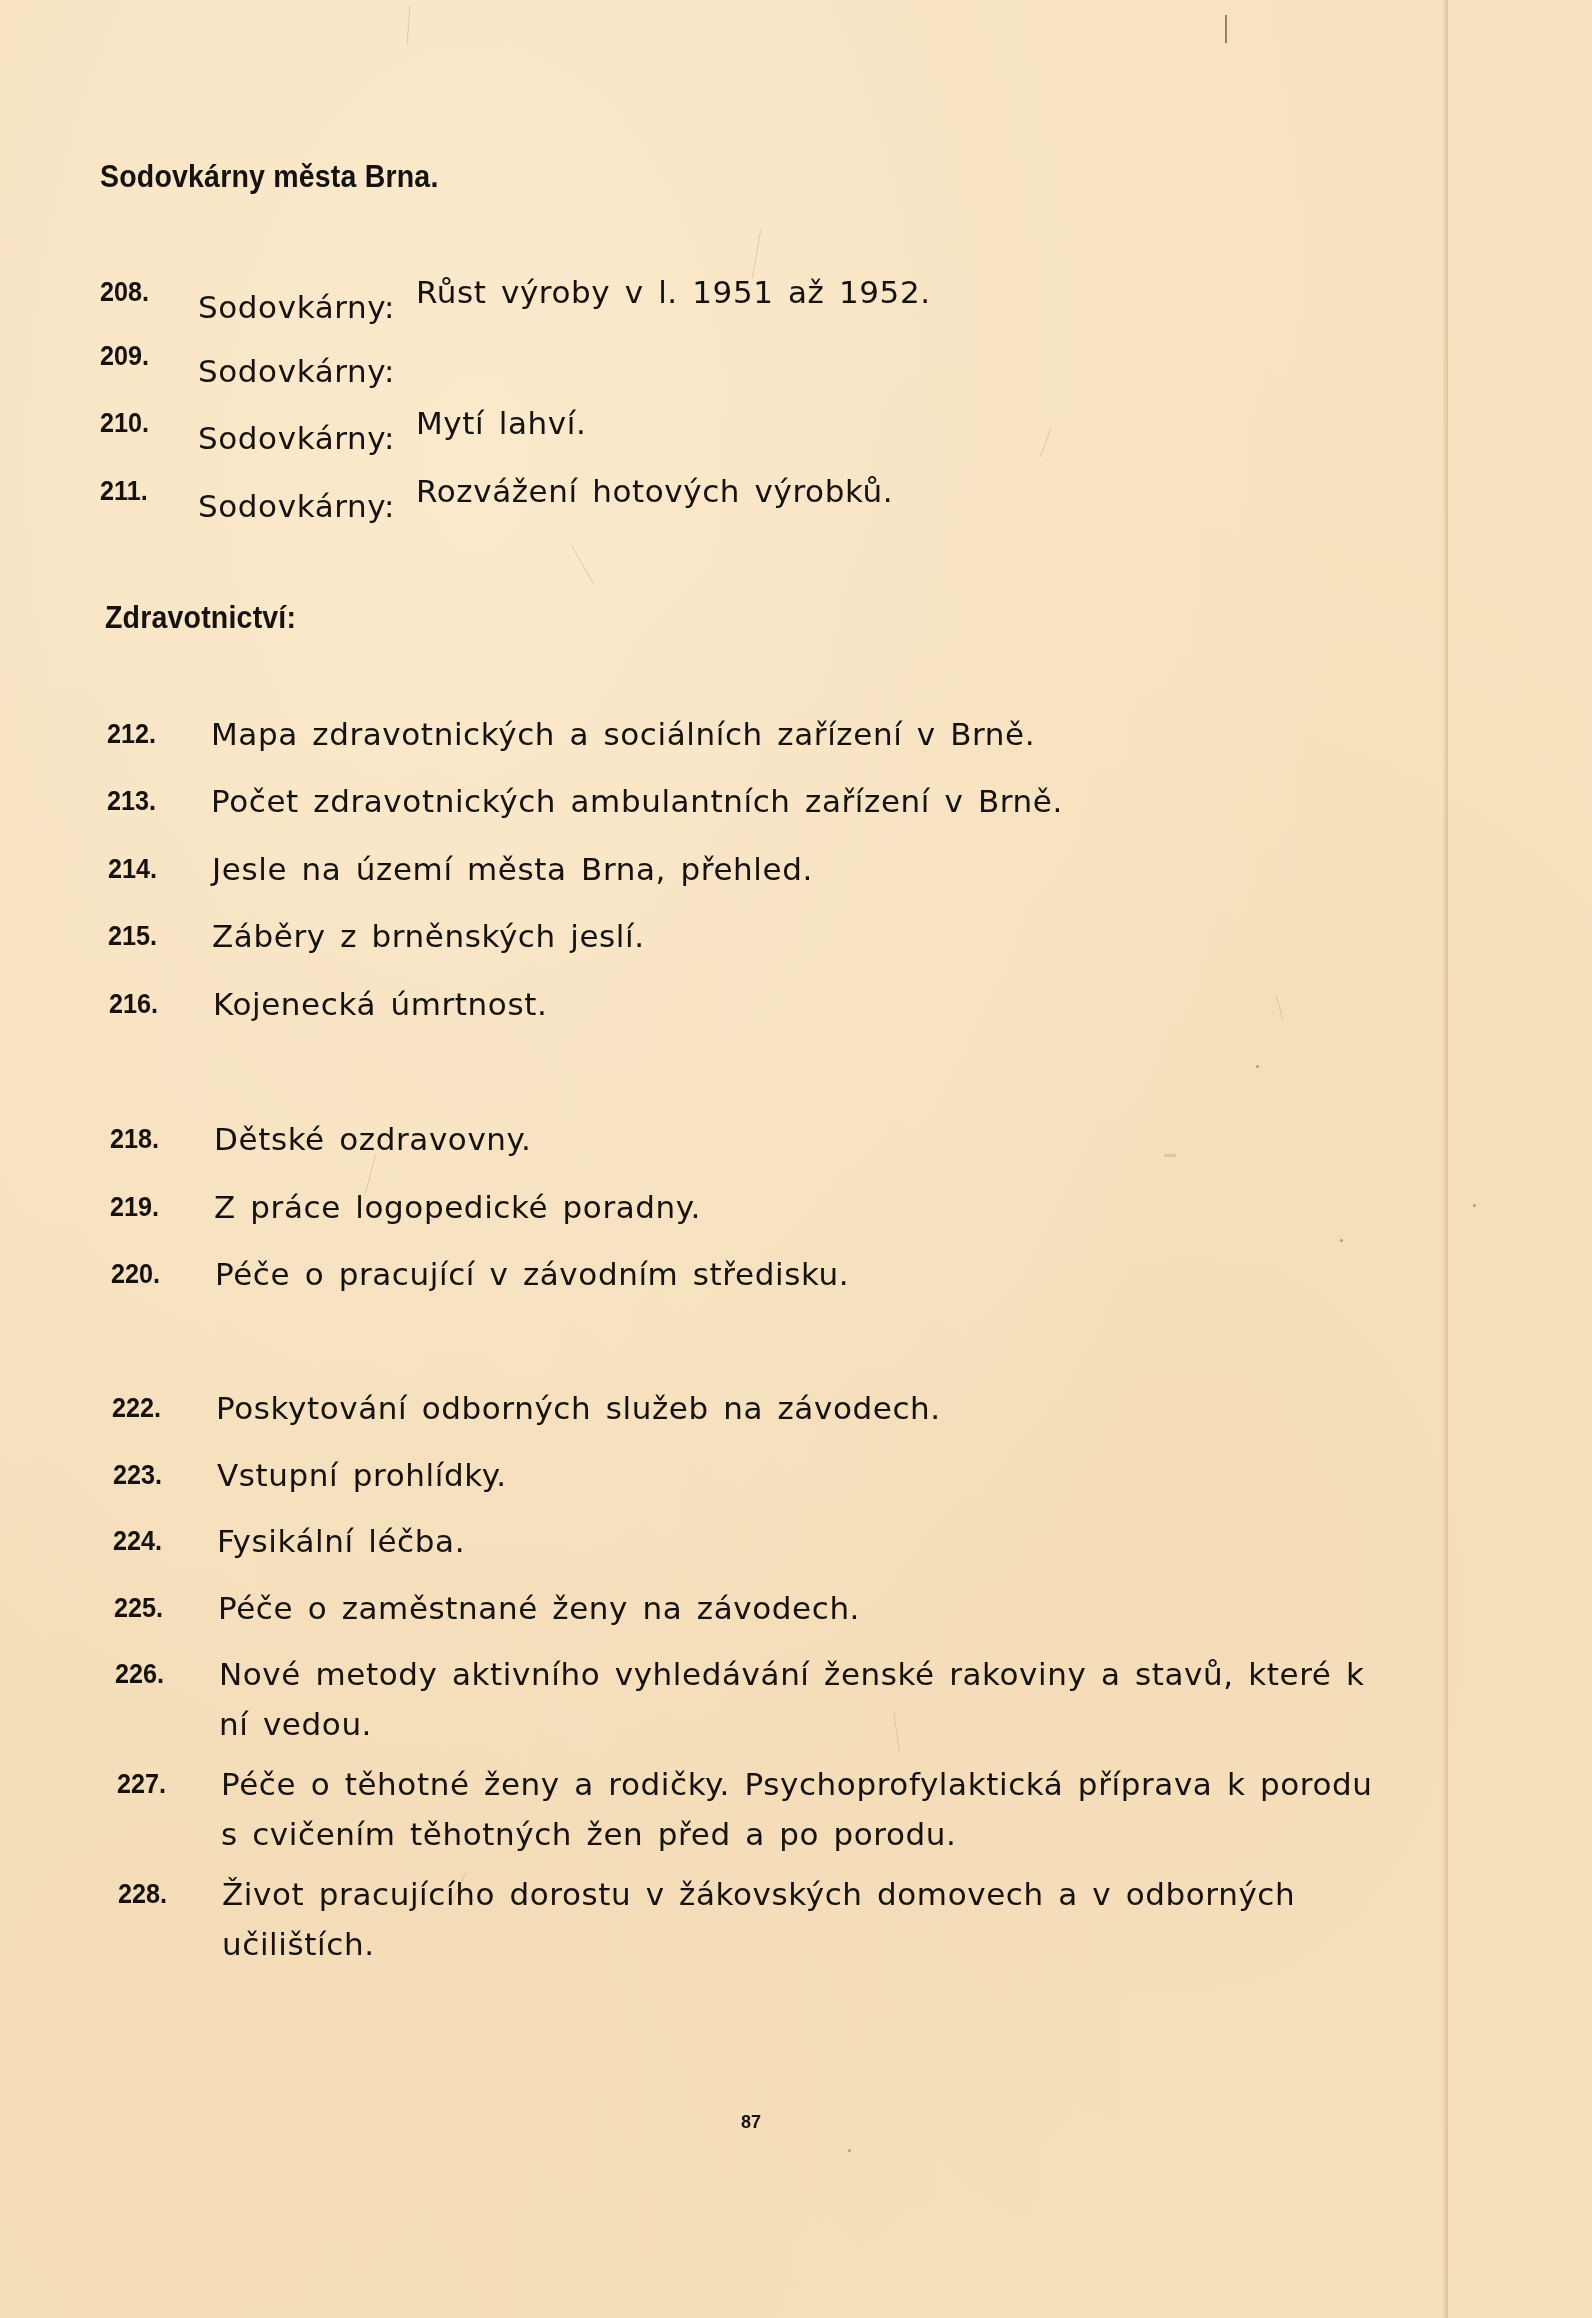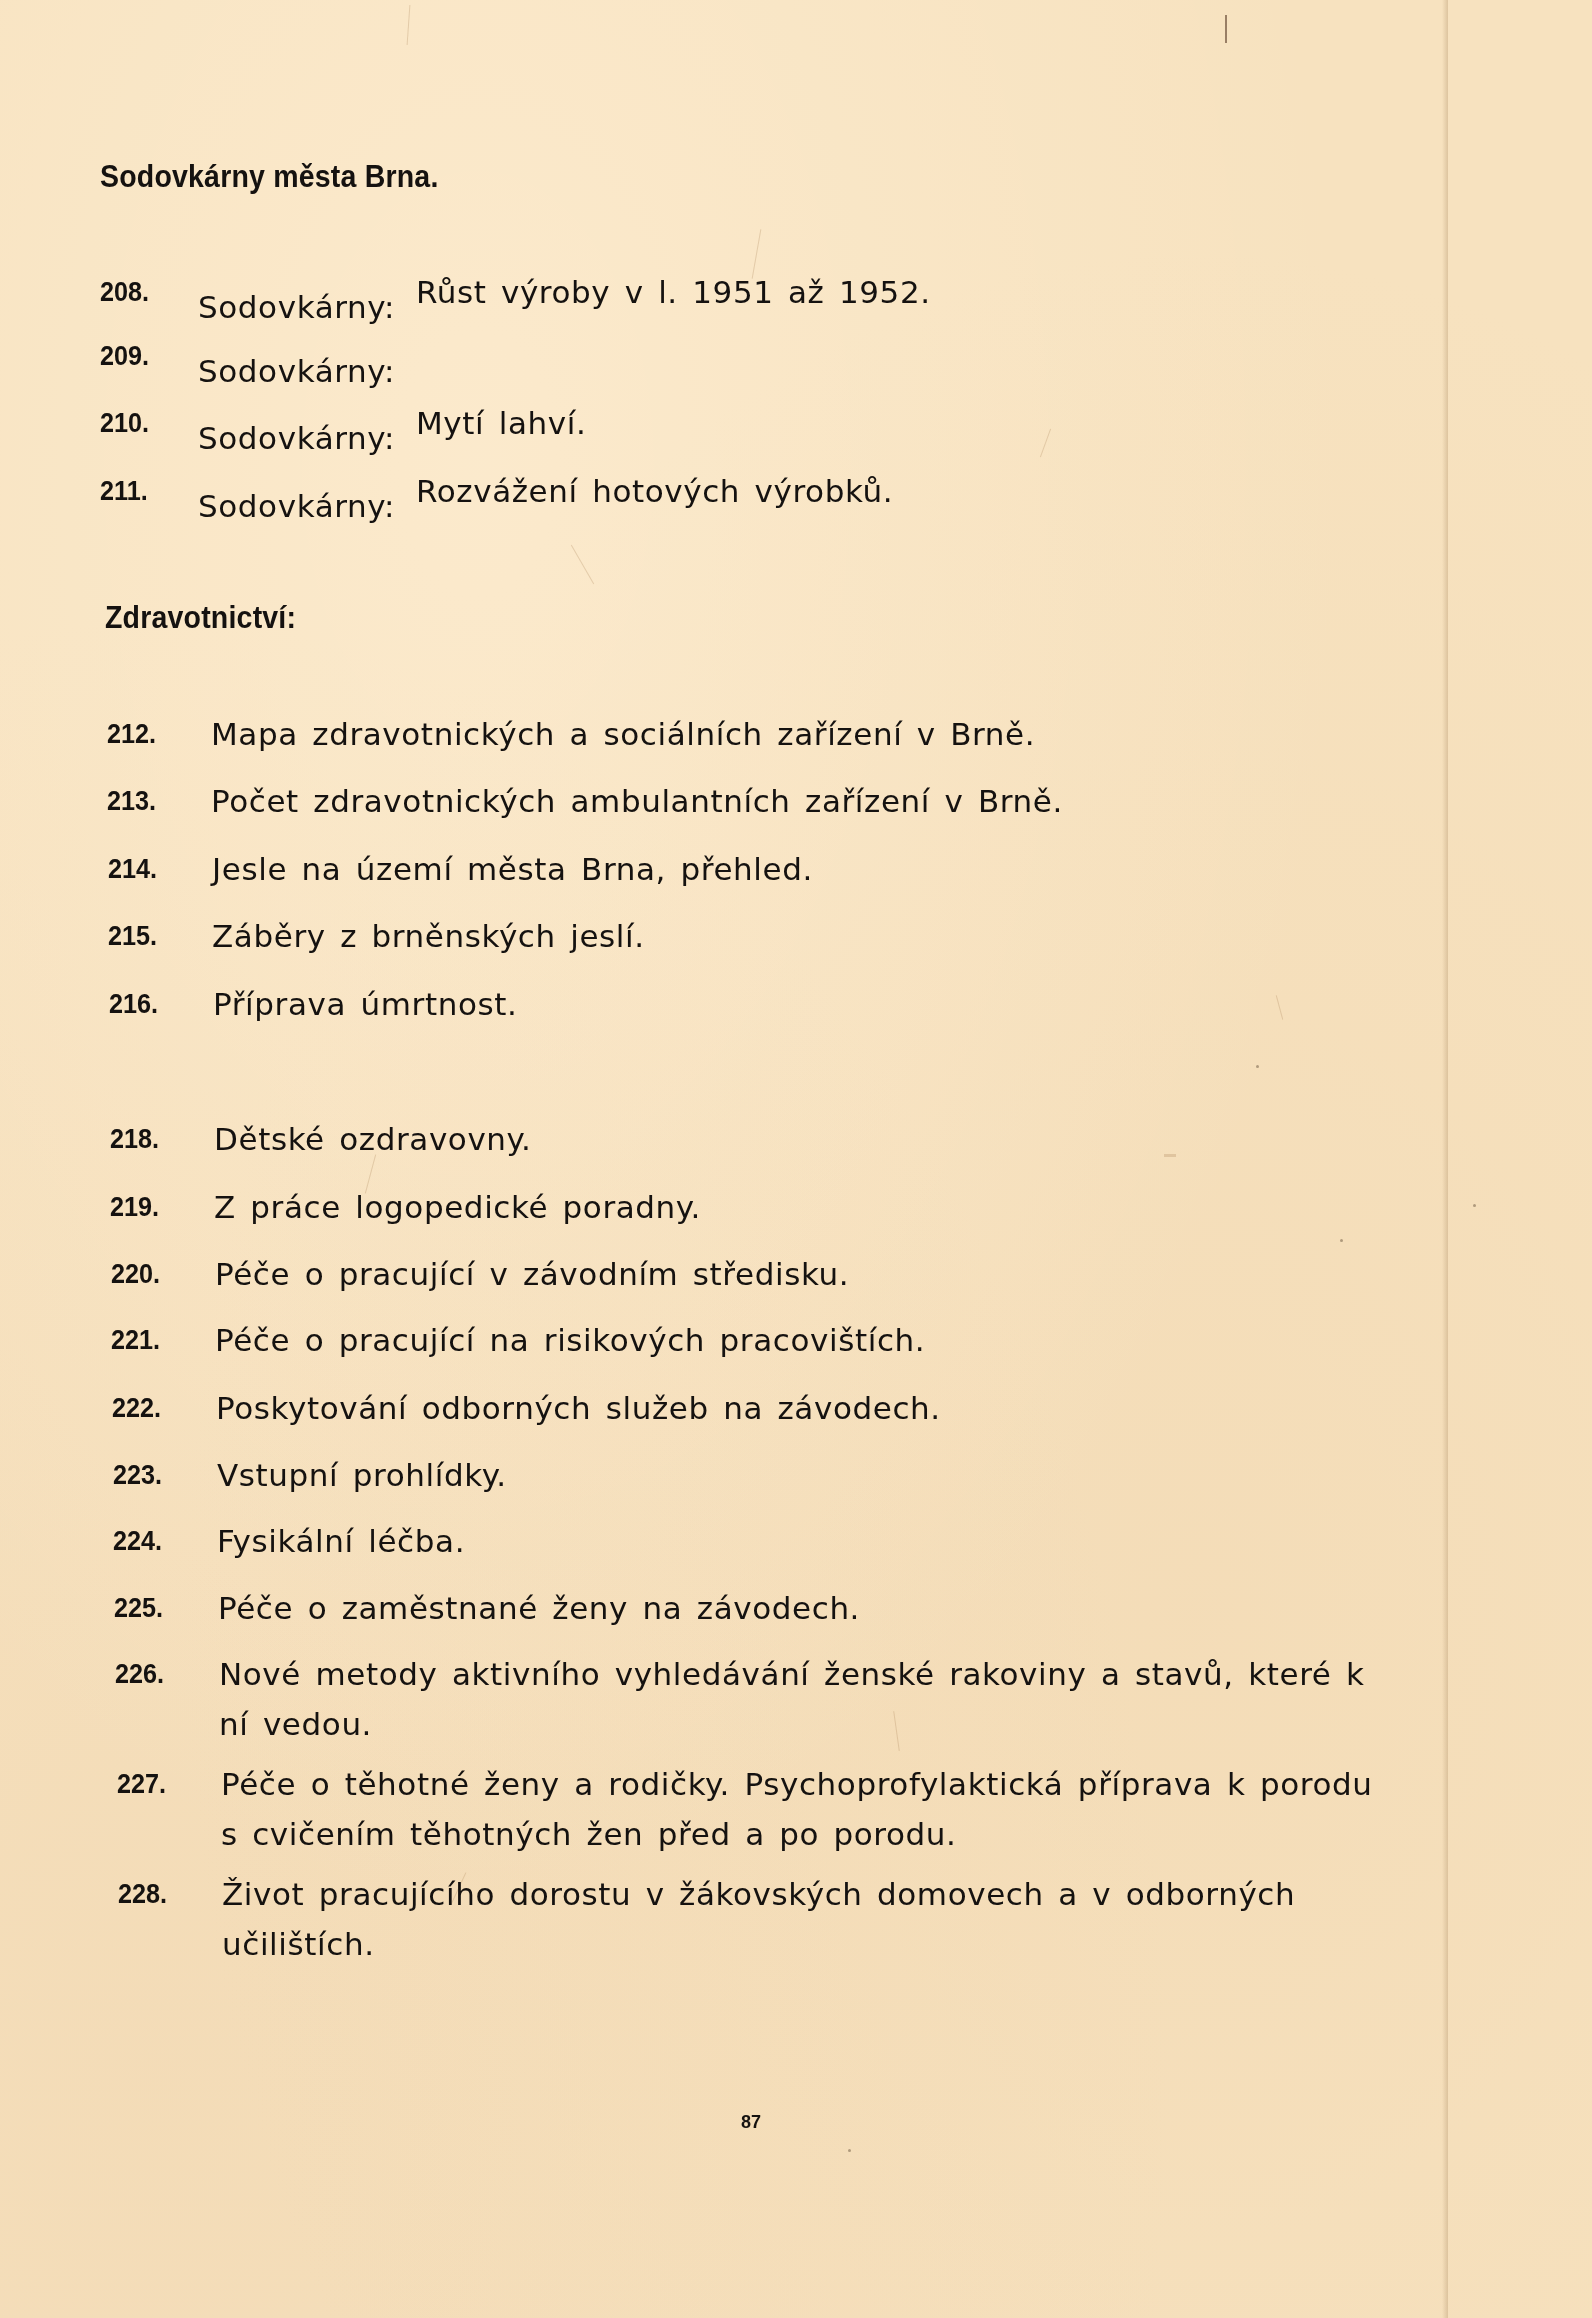--- a/index.html
+++ b/index.html
@@ -154,38 +154,34 @@
   <div class="item" style="top:844px;left:108px;">
     <span class="num">214.</span>
     <span class="text">Jesle na území města Brna, přehled.</span>
   </div>
   <div class="item" style="top:911px;left:108px;">
     <span class="num">215.</span>
     <span class="text">Záběry z brněnských jeslí.</span>
   </div>
   <div class="item" style="top:979px;left:109px;">
     <span class="num">216.</span>
-    <span class="text">Příprava úmrtnost.</span>
+    <span class="text">Kojenecká úmrtnost.</span>
   </div>
   <div class="item" style="top:1114px;left:110px;">
     <span class="num">218.</span>
     <span class="text">Dětské ozdravovny.</span>
   </div>
   <div class="item" style="top:1182px;left:110px;">
     <span class="num">219.</span>
     <span class="text">Z práce logopedické poradny.</span>
   </div>
   <div class="item" style="top:1249px;left:111px;">
     <span class="num">220.</span>
     <span class="text">Péče o pracující v závodním středisku.</span>
   </div>
-  <div class="item" style="top:1315px;left:111px;">
-    <span class="num">221.</span>
-    <span class="text">Péče o pracující na risikových pracovištích.</span>
-  </div>
   <div class="item" style="top:1383px;left:112px;">
     <span class="num">222.</span>
     <span class="text">Poskytování odborných služeb na závodech.</span>
   </div>
   <div class="item" style="top:1450px;left:113px;">
     <span class="num">223.</span>
     <span class="text">Vstupní prohlídky.</span>
   </div>
   <div class="item" style="top:1516px;left:113px;">
     <span class="num">224.</span>

